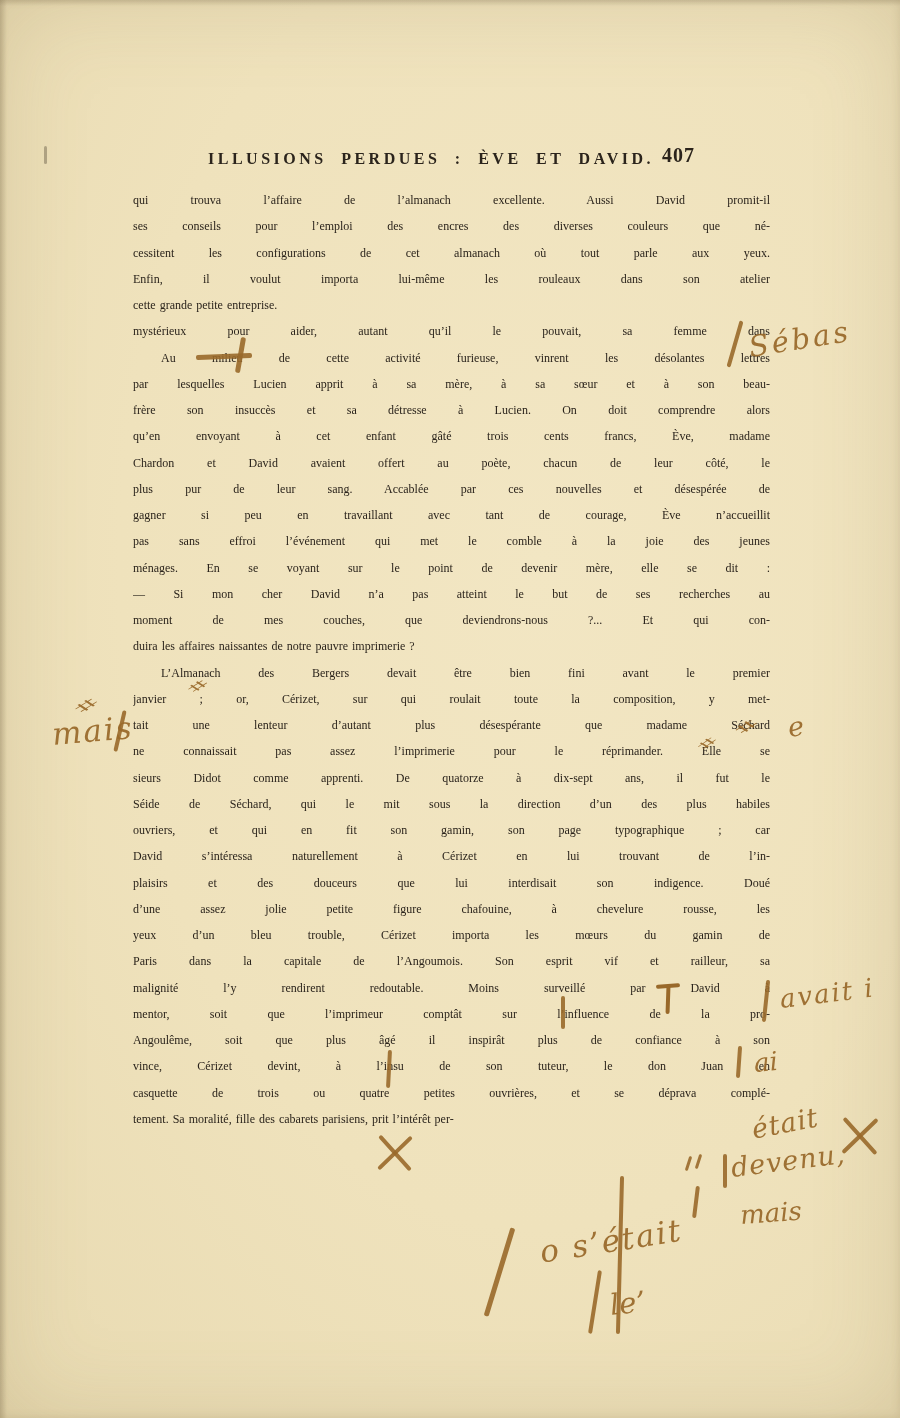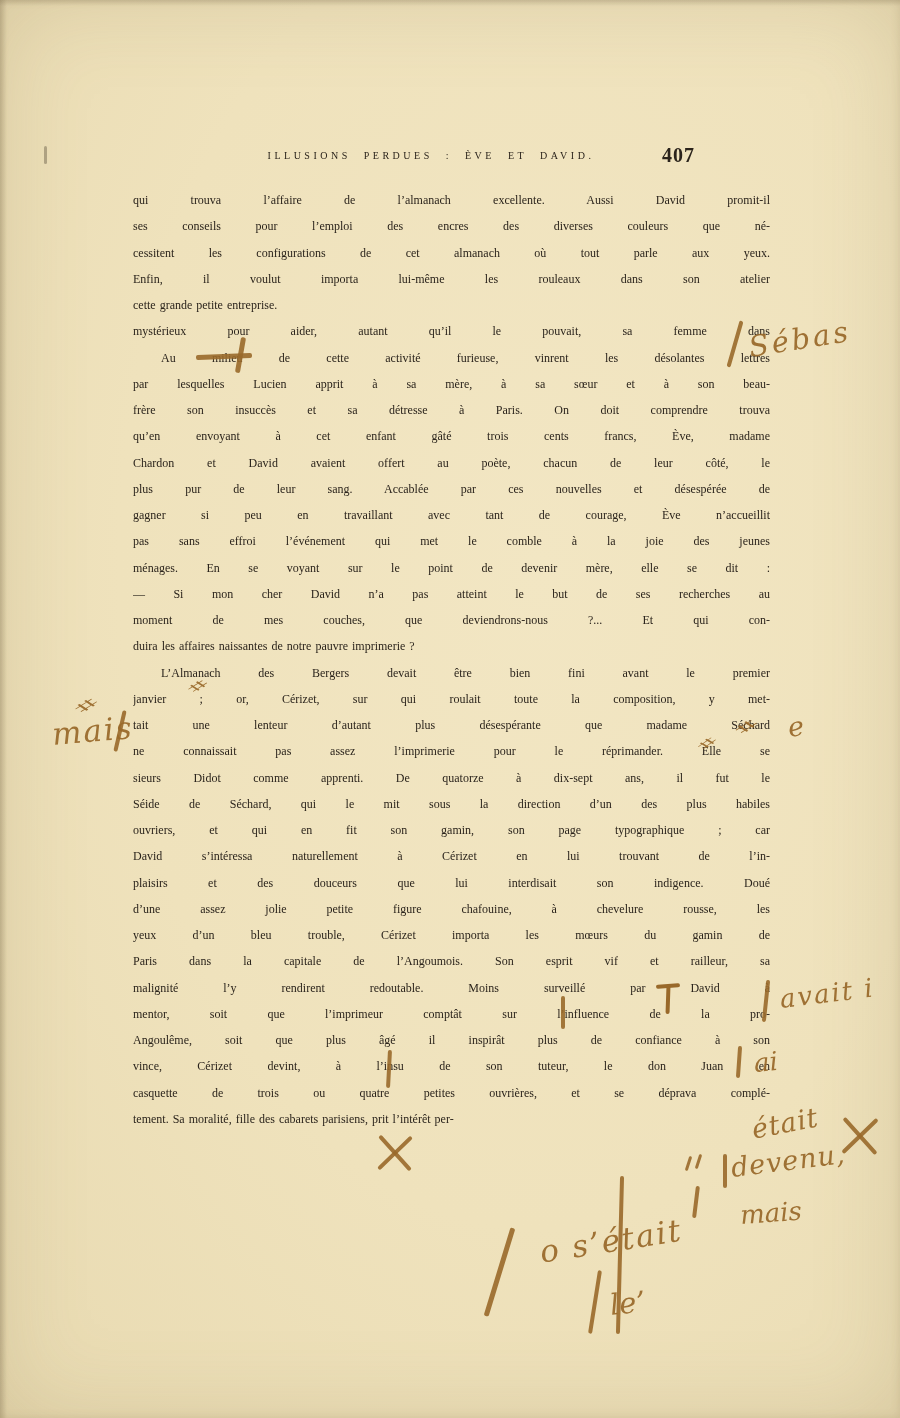--- a/index.html
+++ b/index.html
@@ -14,21 +14,21 @@
       radial-gradient(ellipse at 60% 40%, #f2e6c3 0%, #efe2bc 55%, #e8dab1 100%);
     box-shadow: inset 0 0 90px rgba(140,118,76,.20), inset 0 0 10px rgba(120,100,68,.18);
   }
   .edge-left{position:absolute;left:0;top:0;width:7px;height:100%;
     background:linear-gradient(90deg, rgba(120,104,72,.28), rgba(120,104,72,0));}
   .edge-top{position:absolute;left:0;top:0;width:100%;height:6px;
     background:linear-gradient(180deg, rgba(120,104,72,.22), rgba(120,104,72,0));}
 
   .header-title{
     position:absolute;left:196px;top:150px;width:470px;text-align:center;
-    font-size:10px;font-weight:normal;letter-spacing:3.5px;word-spacing:7px;
+    font-size:16px;font-weight:bold;letter-spacing:3.5px;word-spacing:7px;
     color:#2b241c;
   }
   .page-number{
     position:absolute;left:662px;top:144px;font-size:20px;font-weight:bold;
     letter-spacing:1px;color:#2b241c;
   }
 
   .body-text{
     position:absolute;left:133px;top:187px;width:637px;
     font-size:12px;line-height:26.26px;color:#2b241c;
@@ -103,21 +103,21 @@
 
   <div class="body-text">
       <div class="line">qui trouva l’affaire de l’almanach excellente. Aussi David promit-il</div>
       <div class="line">ses conseils pour l’emploi des encres des diverses couleurs que né-</div>
       <div class="line">cessitent les configurations de cet almanach où tout parle aux yeux.</div>
       <div class="line">Enfin, il voulut importa lui-même les rouleaux dans son atelier</div>
       <div class="line end">cette grande petite entreprise.</div>
       <div class="line">mystérieux pour aider, autant qu’il le pouvait, sa femme dans</div>
       <div class="line indent">Au milieu de cette activité furieuse, vinrent les désolantes lettres</div>
       <div class="line">par lesquelles Lucien apprit à sa mère, à sa sœur et à son beau-</div>
-      <div class="line">frère son insuccès et sa détresse à Paris. On doit comprendre trouva</div>
+      <div class="line">frère son insuccès et sa détresse à Lucien. On doit comprendre alors</div>
       <div class="line">qu’en envoyant à cet enfant gâté trois cents francs, Ève, madame</div>
       <div class="line">Chardon et David avaient offert au poète, chacun de leur côté, le</div>
       <div class="line">plus pur de leur sang. Accablée par ces nouvelles et désespérée de</div>
       <div class="line">gagner si peu en travaillant avec tant de courage, Ève n’accueillit</div>
       <div class="line">pas sans effroi l’événement qui met le comble à la joie des jeunes</div>
       <div class="line">ménages. En se voyant sur le point de devenir mère, elle se dit :</div>
       <div class="line">— Si mon cher David n’a pas atteint le but de ses recherches au</div>
       <div class="line">moment de mes couches, que deviendrons-nous ?... Et qui con-</div>
       <div class="line end">duira les affaires naissantes de notre pauvre imprimerie ?</div>
       <div class="line indent">L’Almanach des Bergers devait être bien fini avant le premier</div>

